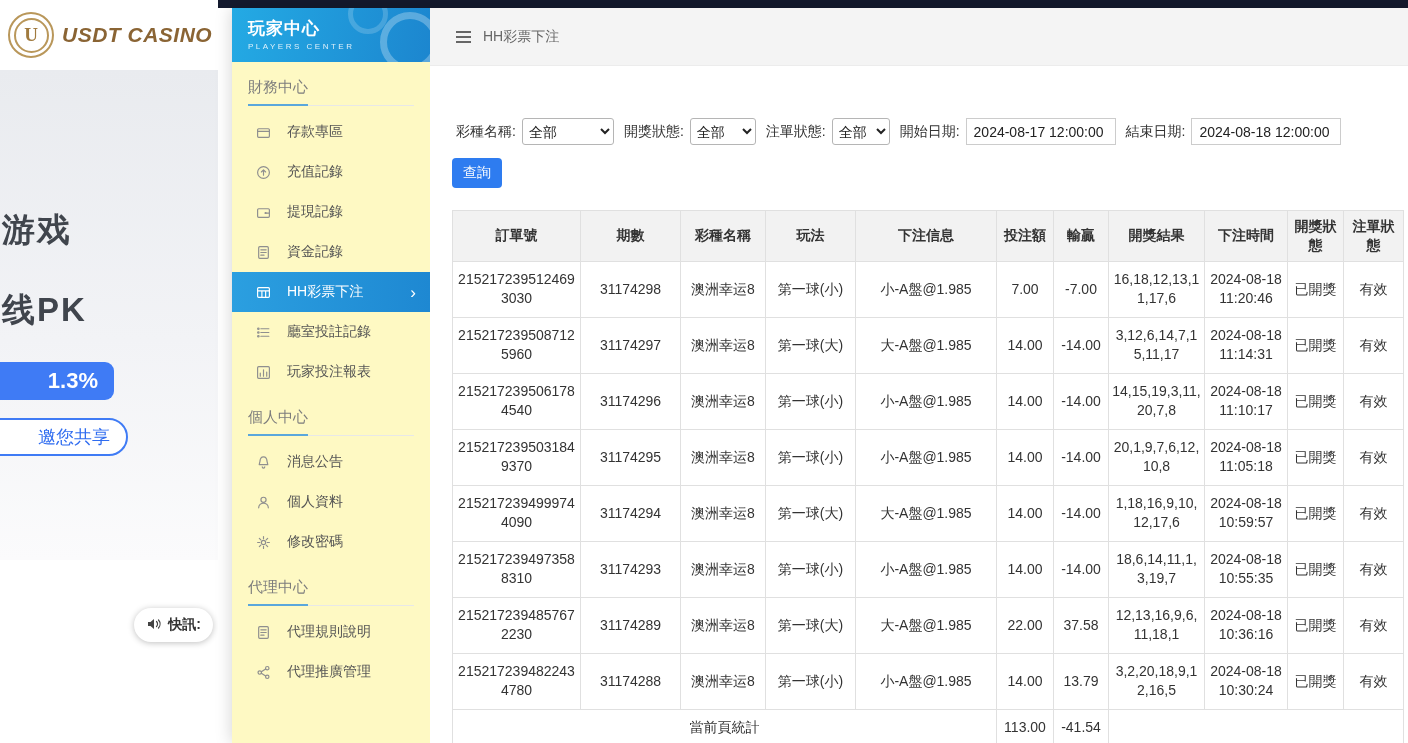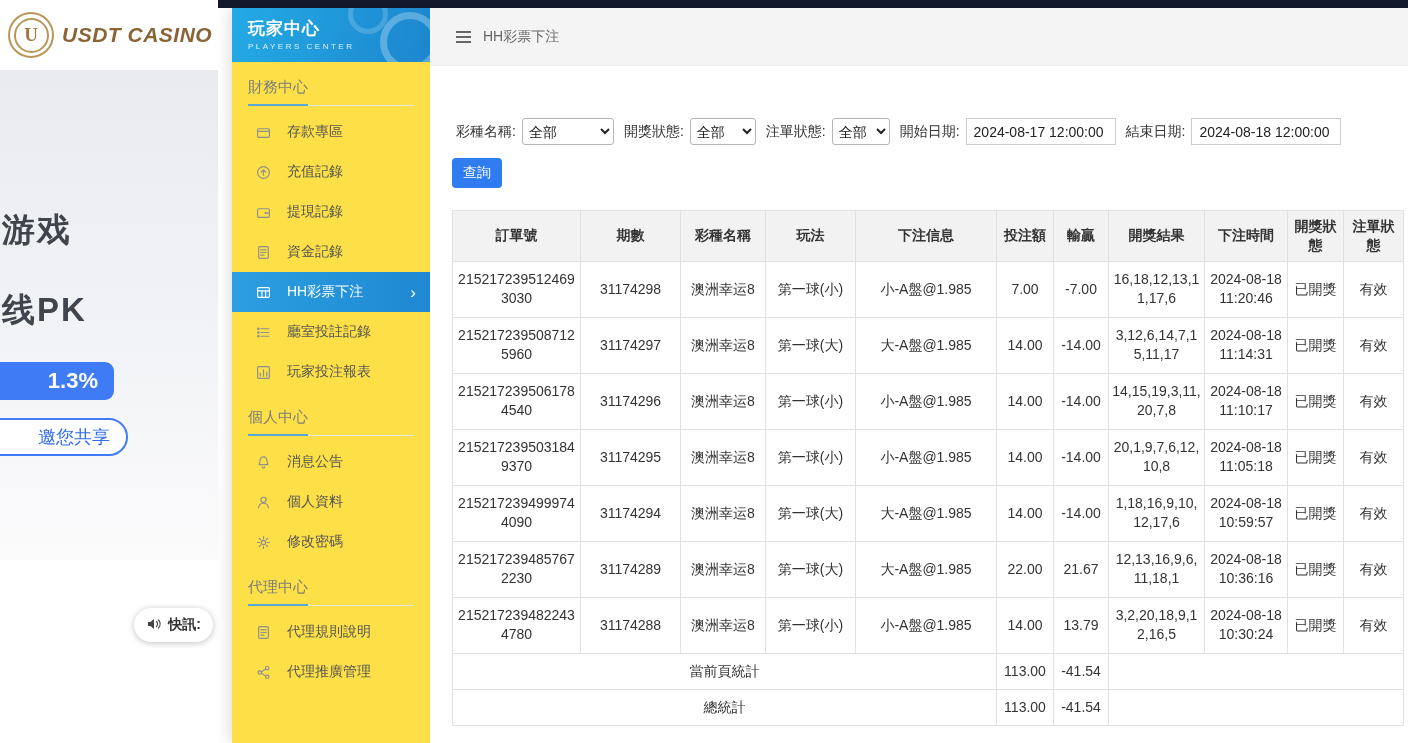--- a/index.html
+++ b/index.html
@@ -33,21 +33,21 @@
            padding:0 12px; font-size:14px; font-weight:bold; color:#333; cursor:pointer; }
 
   
   .top-strip { position:absolute; left:218px; top:0; width:1190px; height:8px; background:#141a2e; }
 
   
   .panel { position:absolute; left:232px; top:8px; width:1176px; height:735px; display:flex;
            background:#fff; box-shadow:0 0 16px rgba(0,0,0,.18); }
 
   
-  .sidebar { width:198px; flex:none; background:#fde047; overflow:hidden; }
+  .sidebar { width:198px; flex:none; background:#fef9c3; overflow:hidden; }
   .side-header { height:54px; background:linear-gradient(100deg,#24aae4 0%,#1c86cf 100%);
            color:#fff; padding:9px 0 0 16px; position:relative; overflow:hidden; }
   .side-header::before { content:''; position:absolute; right:-10px; top:4px; width:46px; height:46px;
            border:7px solid rgba(255,255,255,.28); border-radius:50%; }
   .side-header::after { content:''; position:absolute; right:42px; top:-14px; width:30px; height:30px;
            border:5px solid rgba(255,255,255,.18); border-radius:50%; }
   .side-title { font-size:17px; font-weight:bold; letter-spacing:1px; }
   .side-subtitle { font-size:8px; letter-spacing:2.5px; color:rgba(255,255,255,.85); margin-top:2px; }
   .side-section-title { margin:16px 16px 6px; padding-bottom:8px; color:#7d7d7d; font-size:15px;
            border-bottom:1px solid #e8e8e8; position:relative; }
@@ -365,27 +365,40 @@
                   <td class="c3">第一球(大)</td>
                   <td class="c4">大-A盤@1.985</td>
                   <td class="c5">14.00</td>
                   <td class="c6">-14.00</td>
                   <td class="c7">1,18,16,9,10,12,17,6</td>
                   <td class="c8">2024-08-18 10:59:57</td>
                   <td class="c9">已開獎</td>
                   <td class="c10">有效</td>
                 </tr>
                 <tr>
+                  <td class="c0">2152172394973588310</td>
+                  <td class="c1">31174293</td>
+                  <td class="c2">澳洲幸运8</td>
+                  <td class="c3">第一球(小)</td>
+                  <td class="c4">小-A盤@1.985</td>
+                  <td class="c5">14.00</td>
+                  <td class="c6">-14.00</td>
+                  <td class="c7">18,6,14,11,1,3,19,7</td>
+                  <td class="c8">2024-08-18 10:55:35</td>
+                  <td class="c9">已開獎</td>
+                  <td class="c10">有效</td>
+                </tr>
+                <tr>
                   <td class="c0">2152172394857672230</td>
                   <td class="c1">31174289</td>
                   <td class="c2">澳洲幸运8</td>
                   <td class="c3">第一球(大)</td>
                   <td class="c4">大-A盤@1.985</td>
                   <td class="c5">22.00</td>
-                  <td class="c6">21.67</td>
+                  <td class="c6">37.58</td>
                   <td class="c7">12,13,16,9,6,11,18,1</td>
                   <td class="c8">2024-08-18 10:36:16</td>
                   <td class="c9">已開獎</td>
                   <td class="c10">有效</td>
                 </tr>
                 <tr>
                   <td class="c0">2152172394822434780</td>
                   <td class="c1">31174288</td>
                   <td class="c2">澳洲幸运8</td>
                   <td class="c3">第一球(小)</td>

